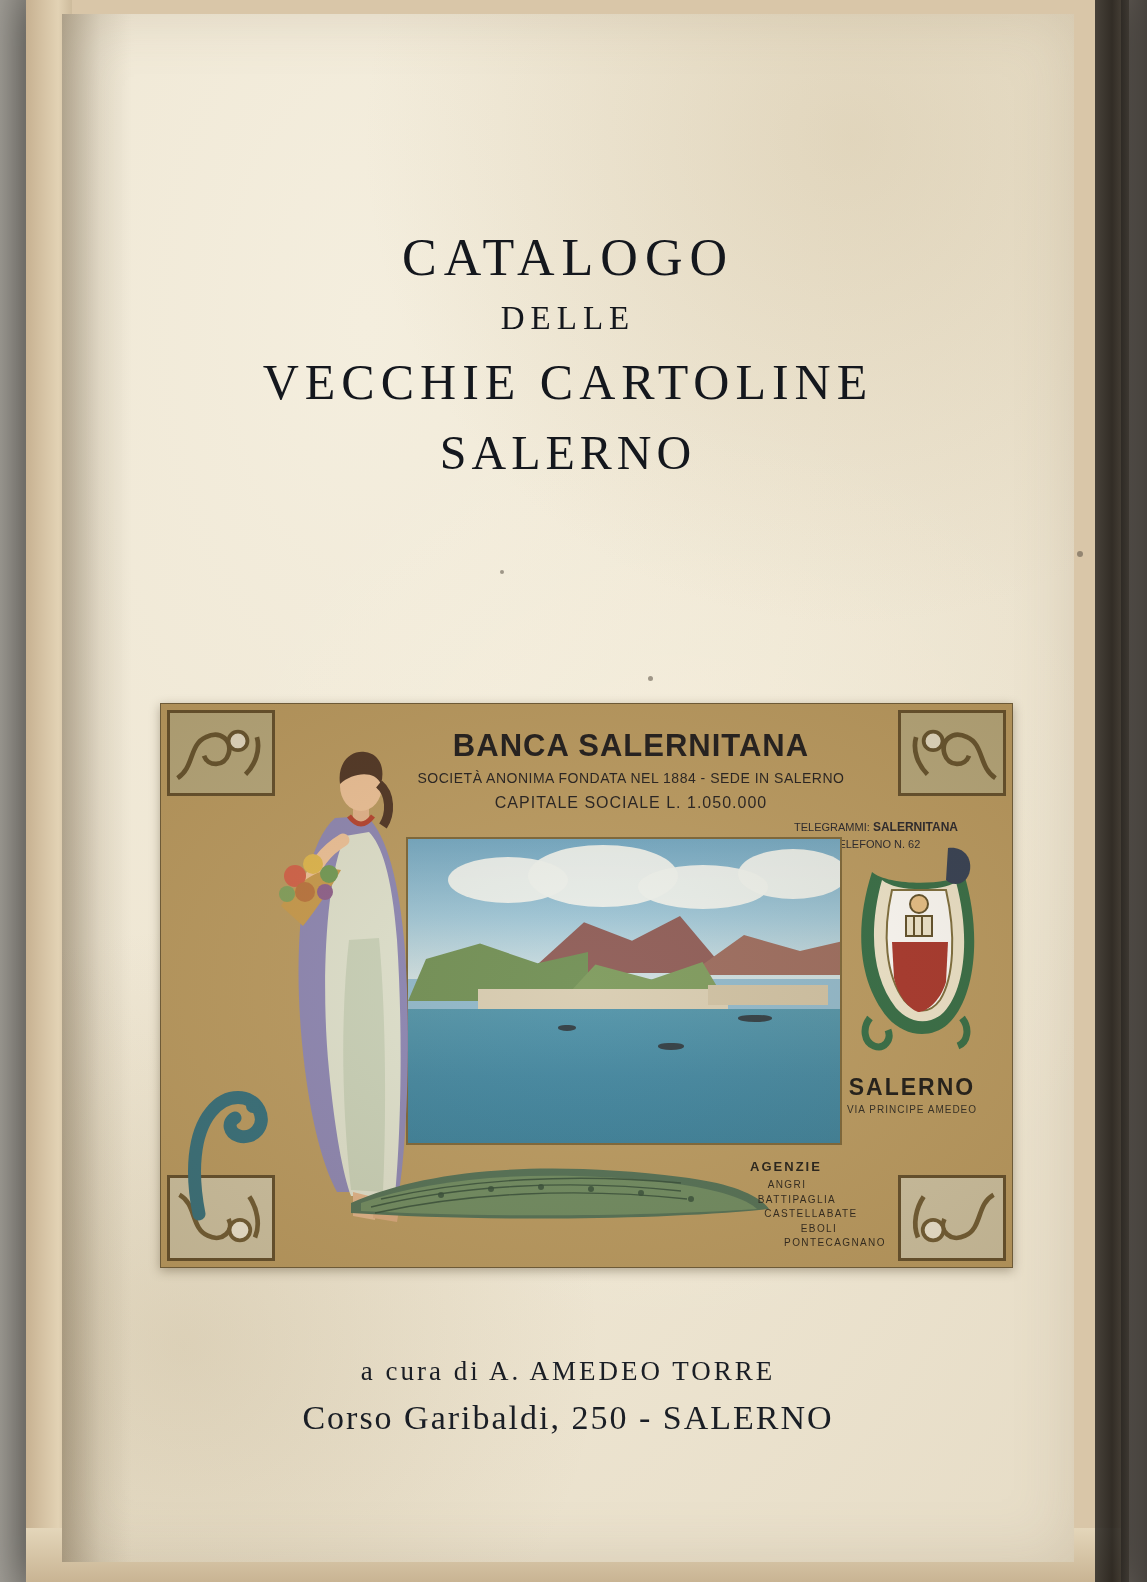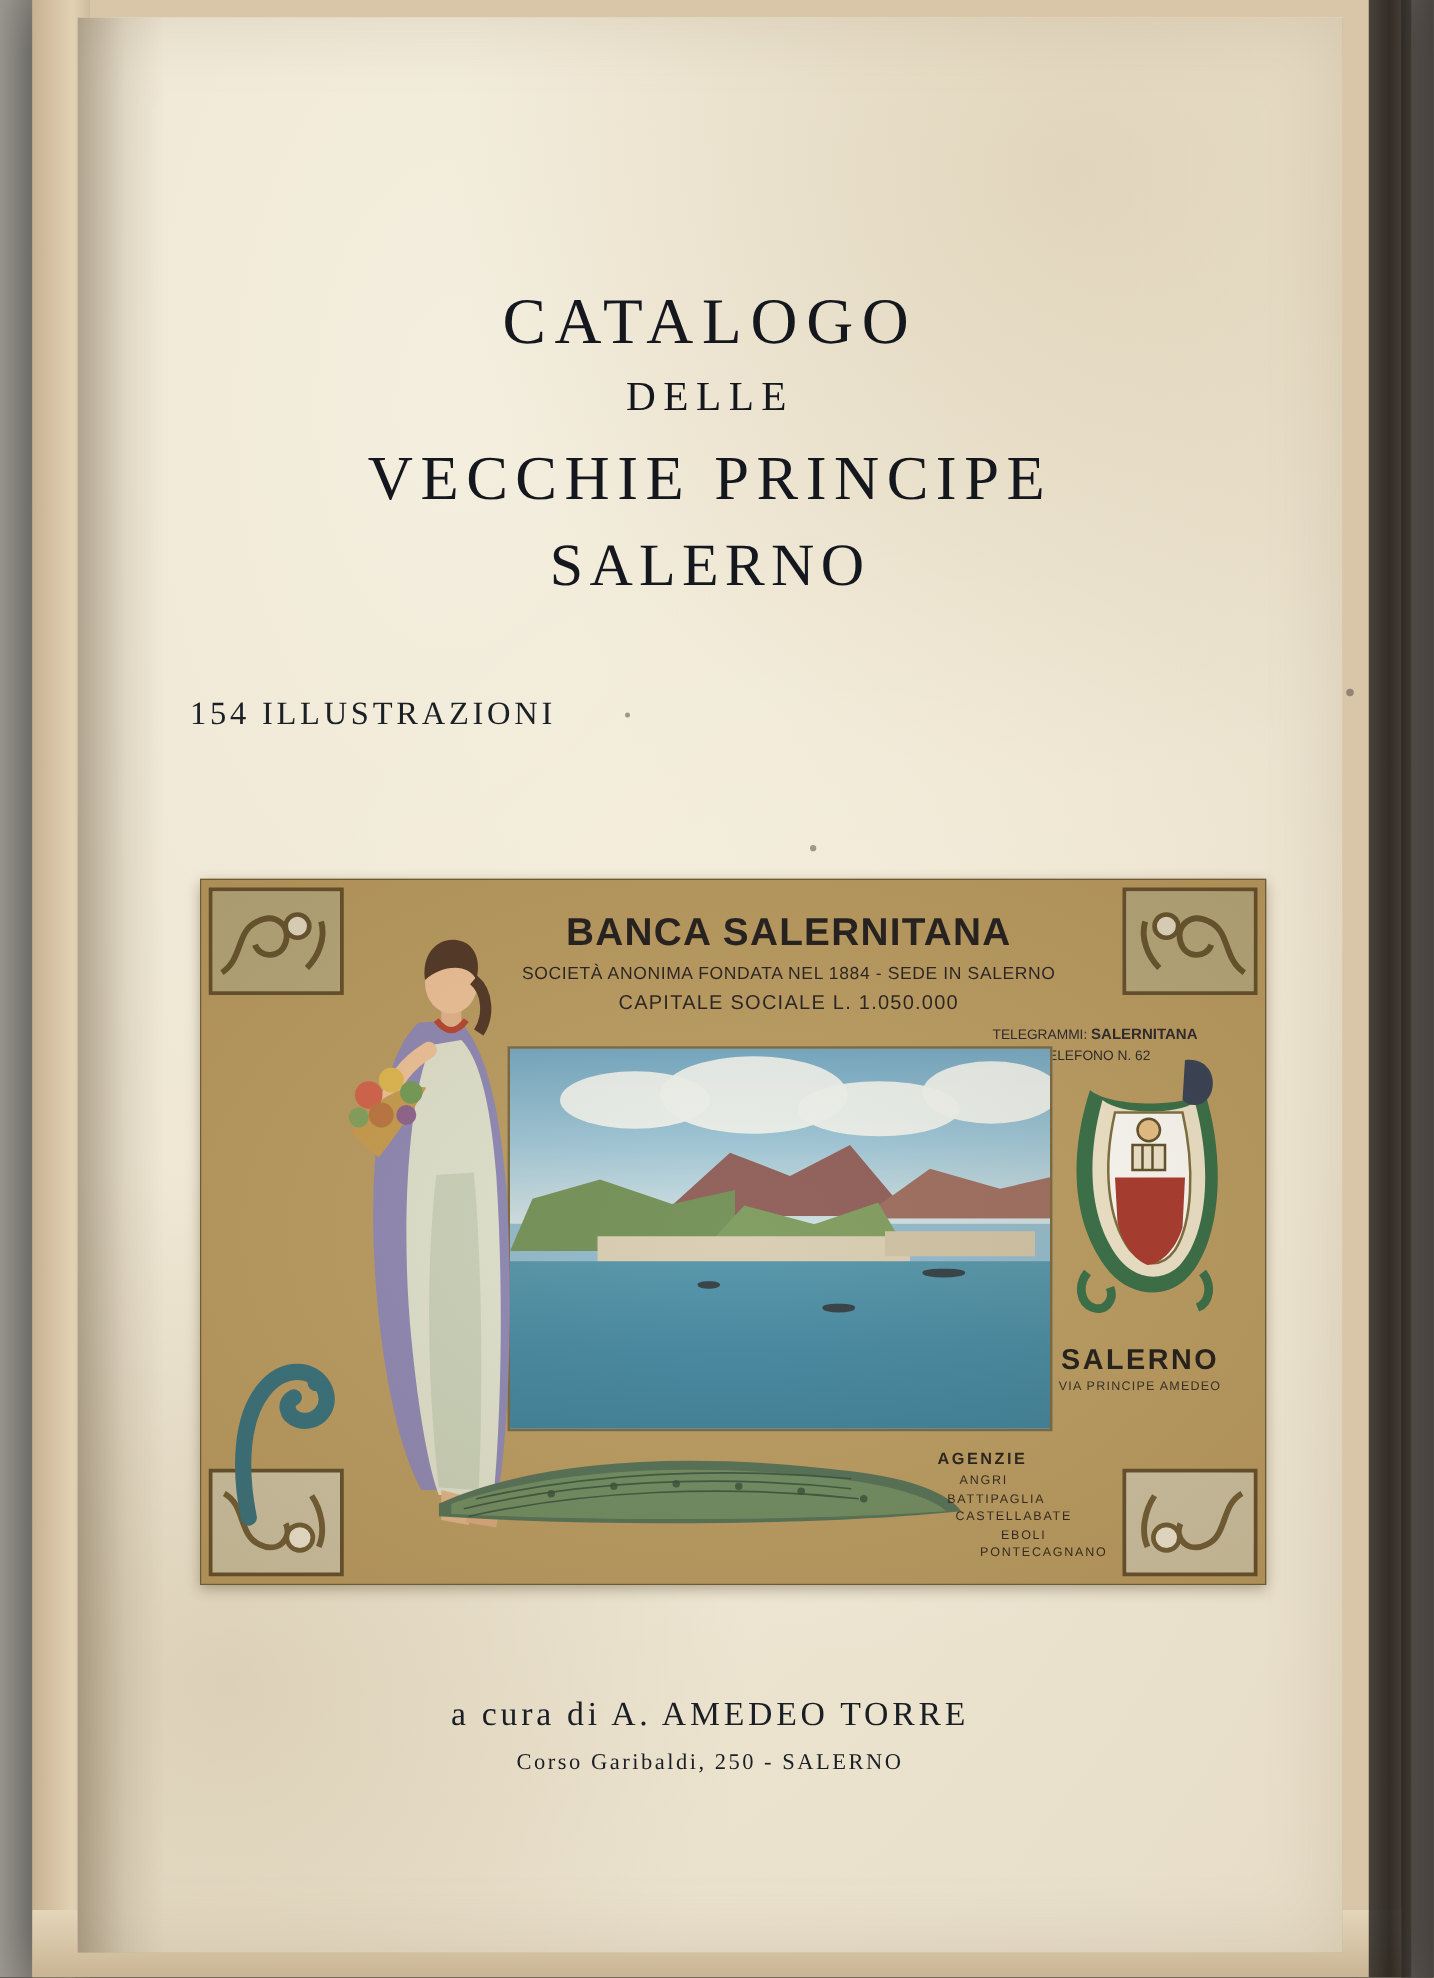--- a/index.html
+++ b/index.html
@@ -337,21 +337,21 @@
     top: 1356px;
     width: 1012px;
     text-align: center;
     color: #1a1e25;
   }
   .imprint .line1 {
     font-size: 27px;
     letter-spacing: 3px;
   }
   .imprint .line2 {
-    font-size: 18px;
+    font-size: 34px;
     letter-spacing: 2px;
     margin-top: 12px;
   }
 
   
   .speck {
     position: absolute;
     background: #5a5044;
     border-radius: 50%;
     opacity: .55;
@@ -373,25 +373,24 @@
   <div class="page"></div>
   <div class="gutter"></div>
 
   <div class="speck" style="left:500px; top:570px; width:4px; height:4px;"></div>
   <div class="speck" style="left:648px; top:676px; width:5px; height:5px;"></div>
   <div class="speck" style="left:1077px; top:551px; width:6px; height:6px;"></div>
 
   <div class="title-block">
     <div class="t-catalogo">CATALOGO</div>
     <div class="t-delle">DELLE</div>
-    <div class="t-vecchie">VECCHIE PRINCIPE</div>
+    <div class="t-vecchie">VECCHIE CARTOLINE</div>
     <div class="t-salerno">SALERNO</div>
   </div>
 
-  <div class="illustrazioni">154 ILLUSTRAZIONI</div>
 
   <div class="postcard">
     <div class="pc-inner">
 
       <div class="orn tl">
         <svg viewBox="0 0 108 86" preserveAspectRatio="none">
           <rect x="0" y="0" width="108" height="86" fill="#b5a87f"></rect>
           <path d="M8,70 C26,58 20,34 38,26 C54,18 66,30 62,44 C58,58 40,58 36,46" fill="none" stroke="#5f4e2c" stroke-width="5"></path>
           <circle cx="72" cy="30" r="10" fill="#e6dfcb" stroke="#5f4e2c" stroke-width="4"></circle>
           <path d="M80,66 C90,56 96,40 92,26" fill="none" stroke="#5f4e2c" stroke-width="5"></path>

